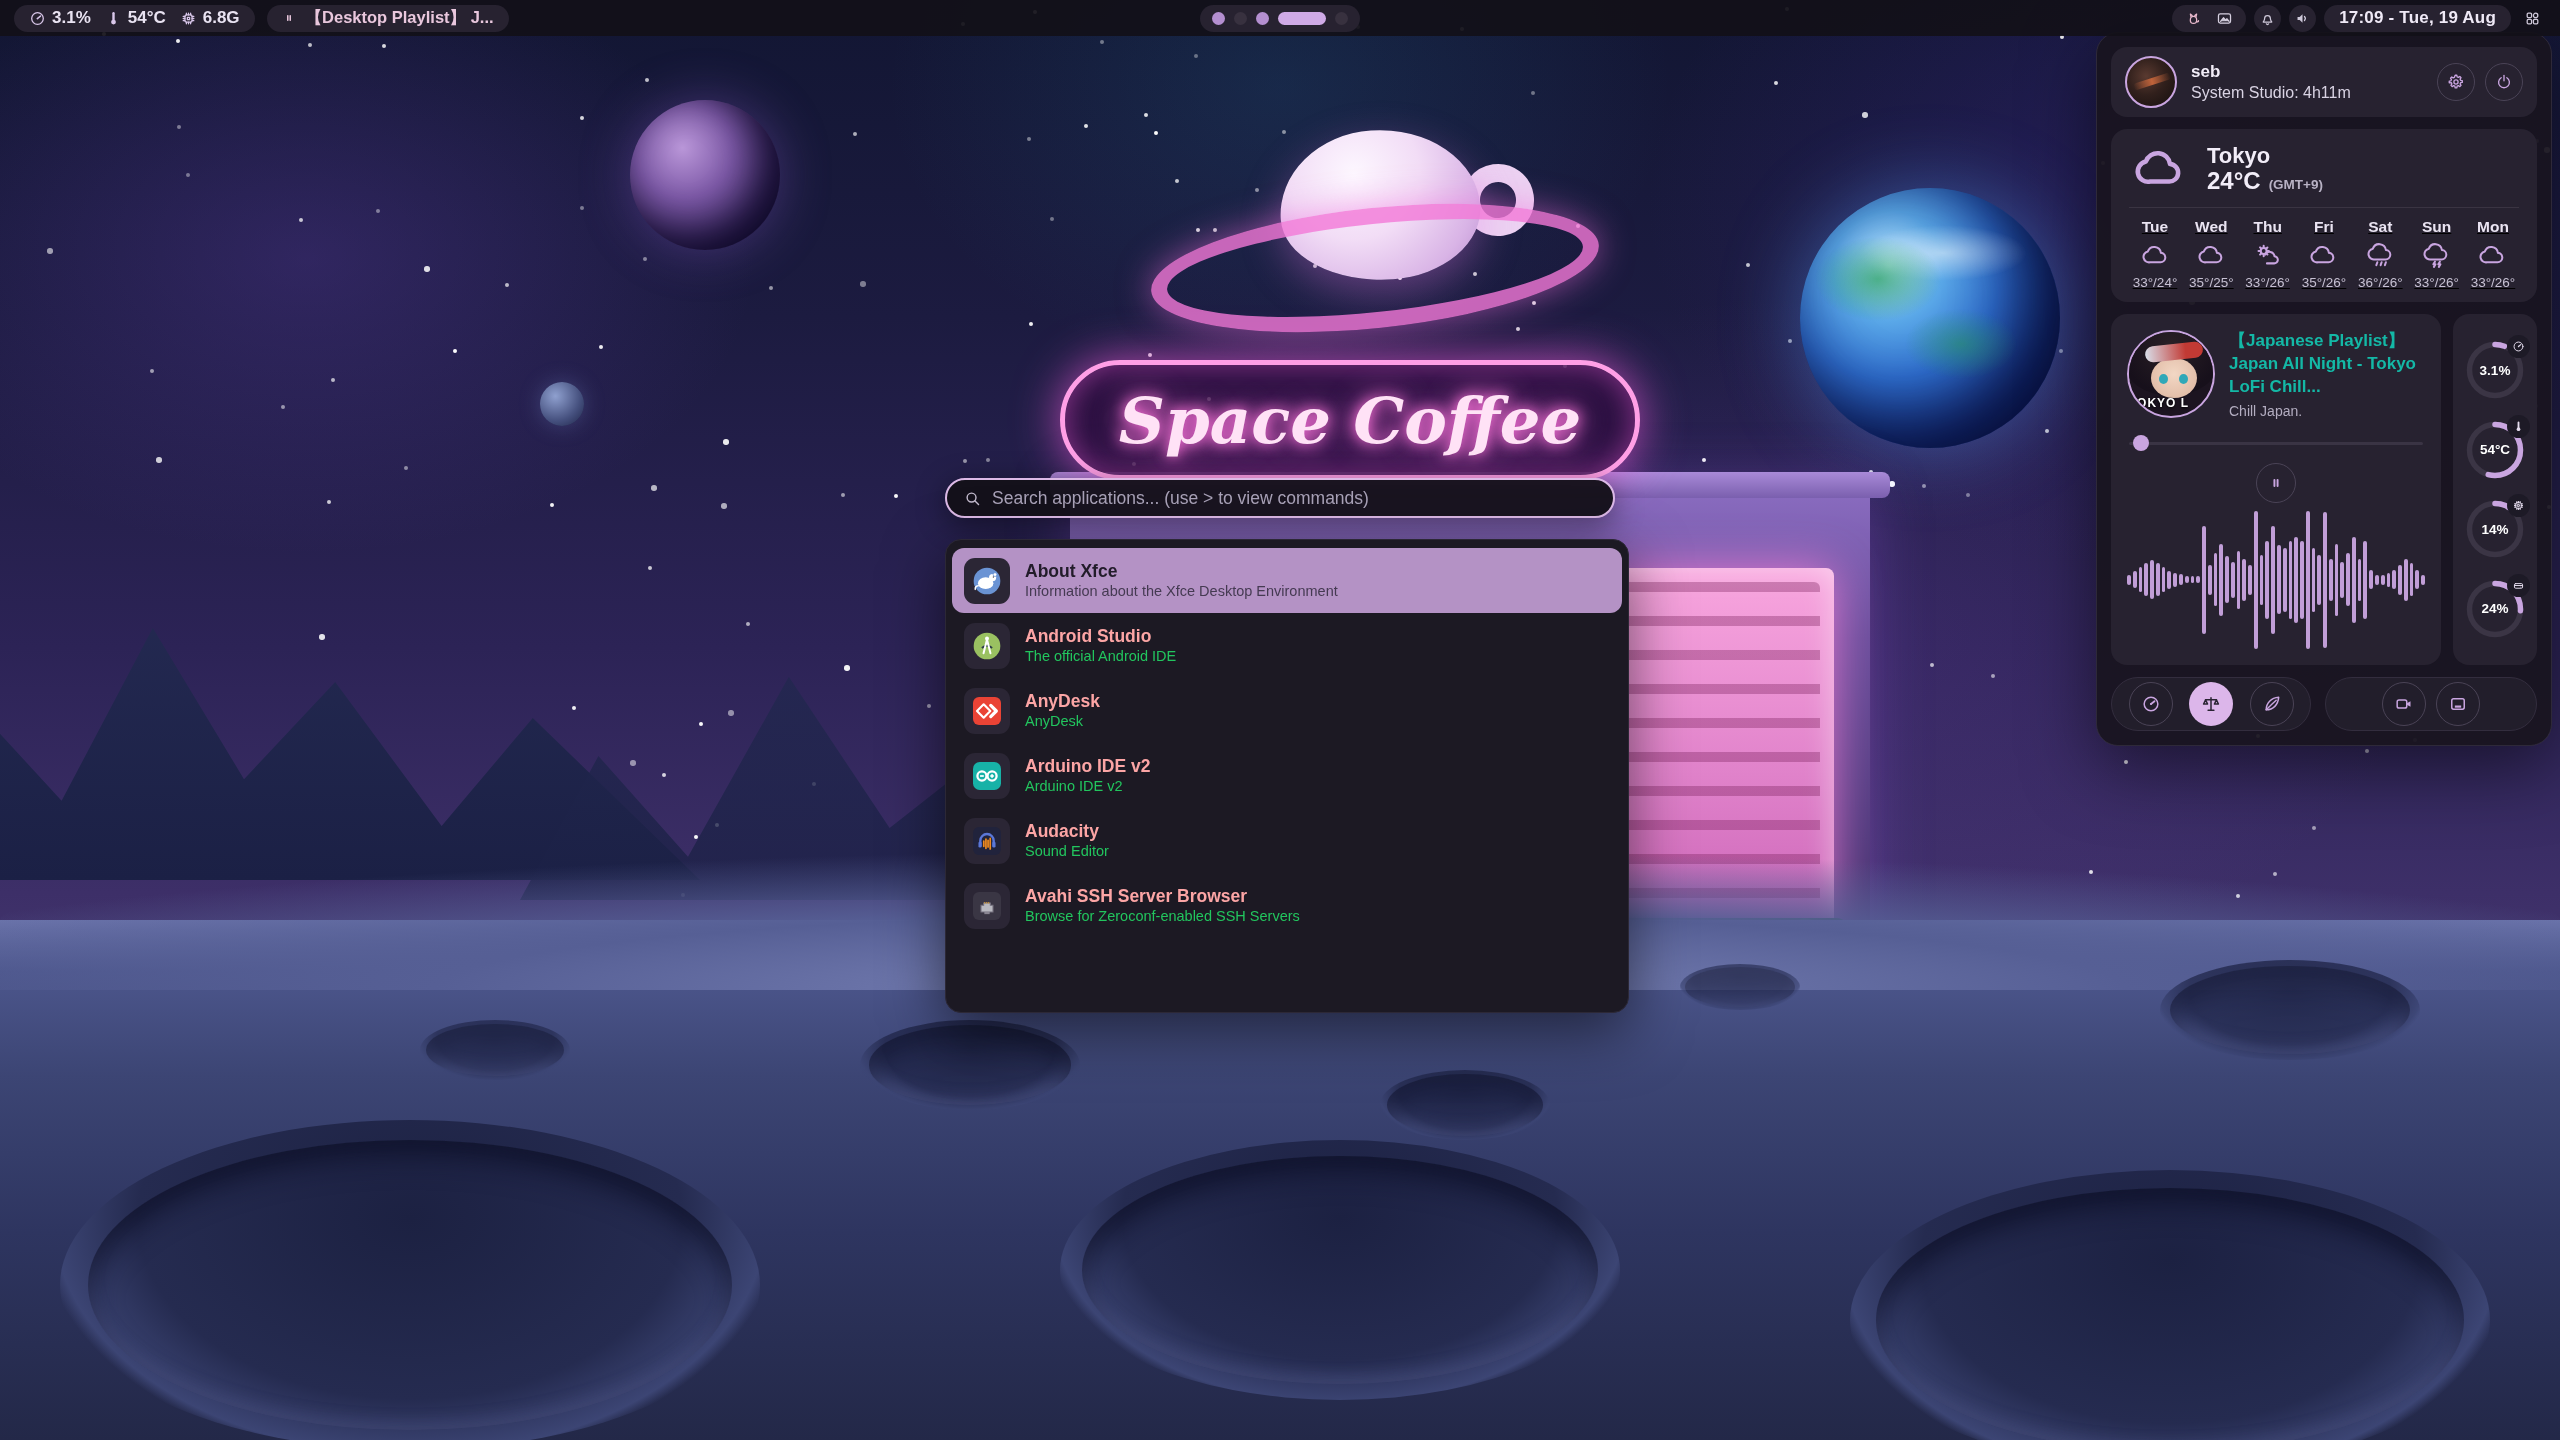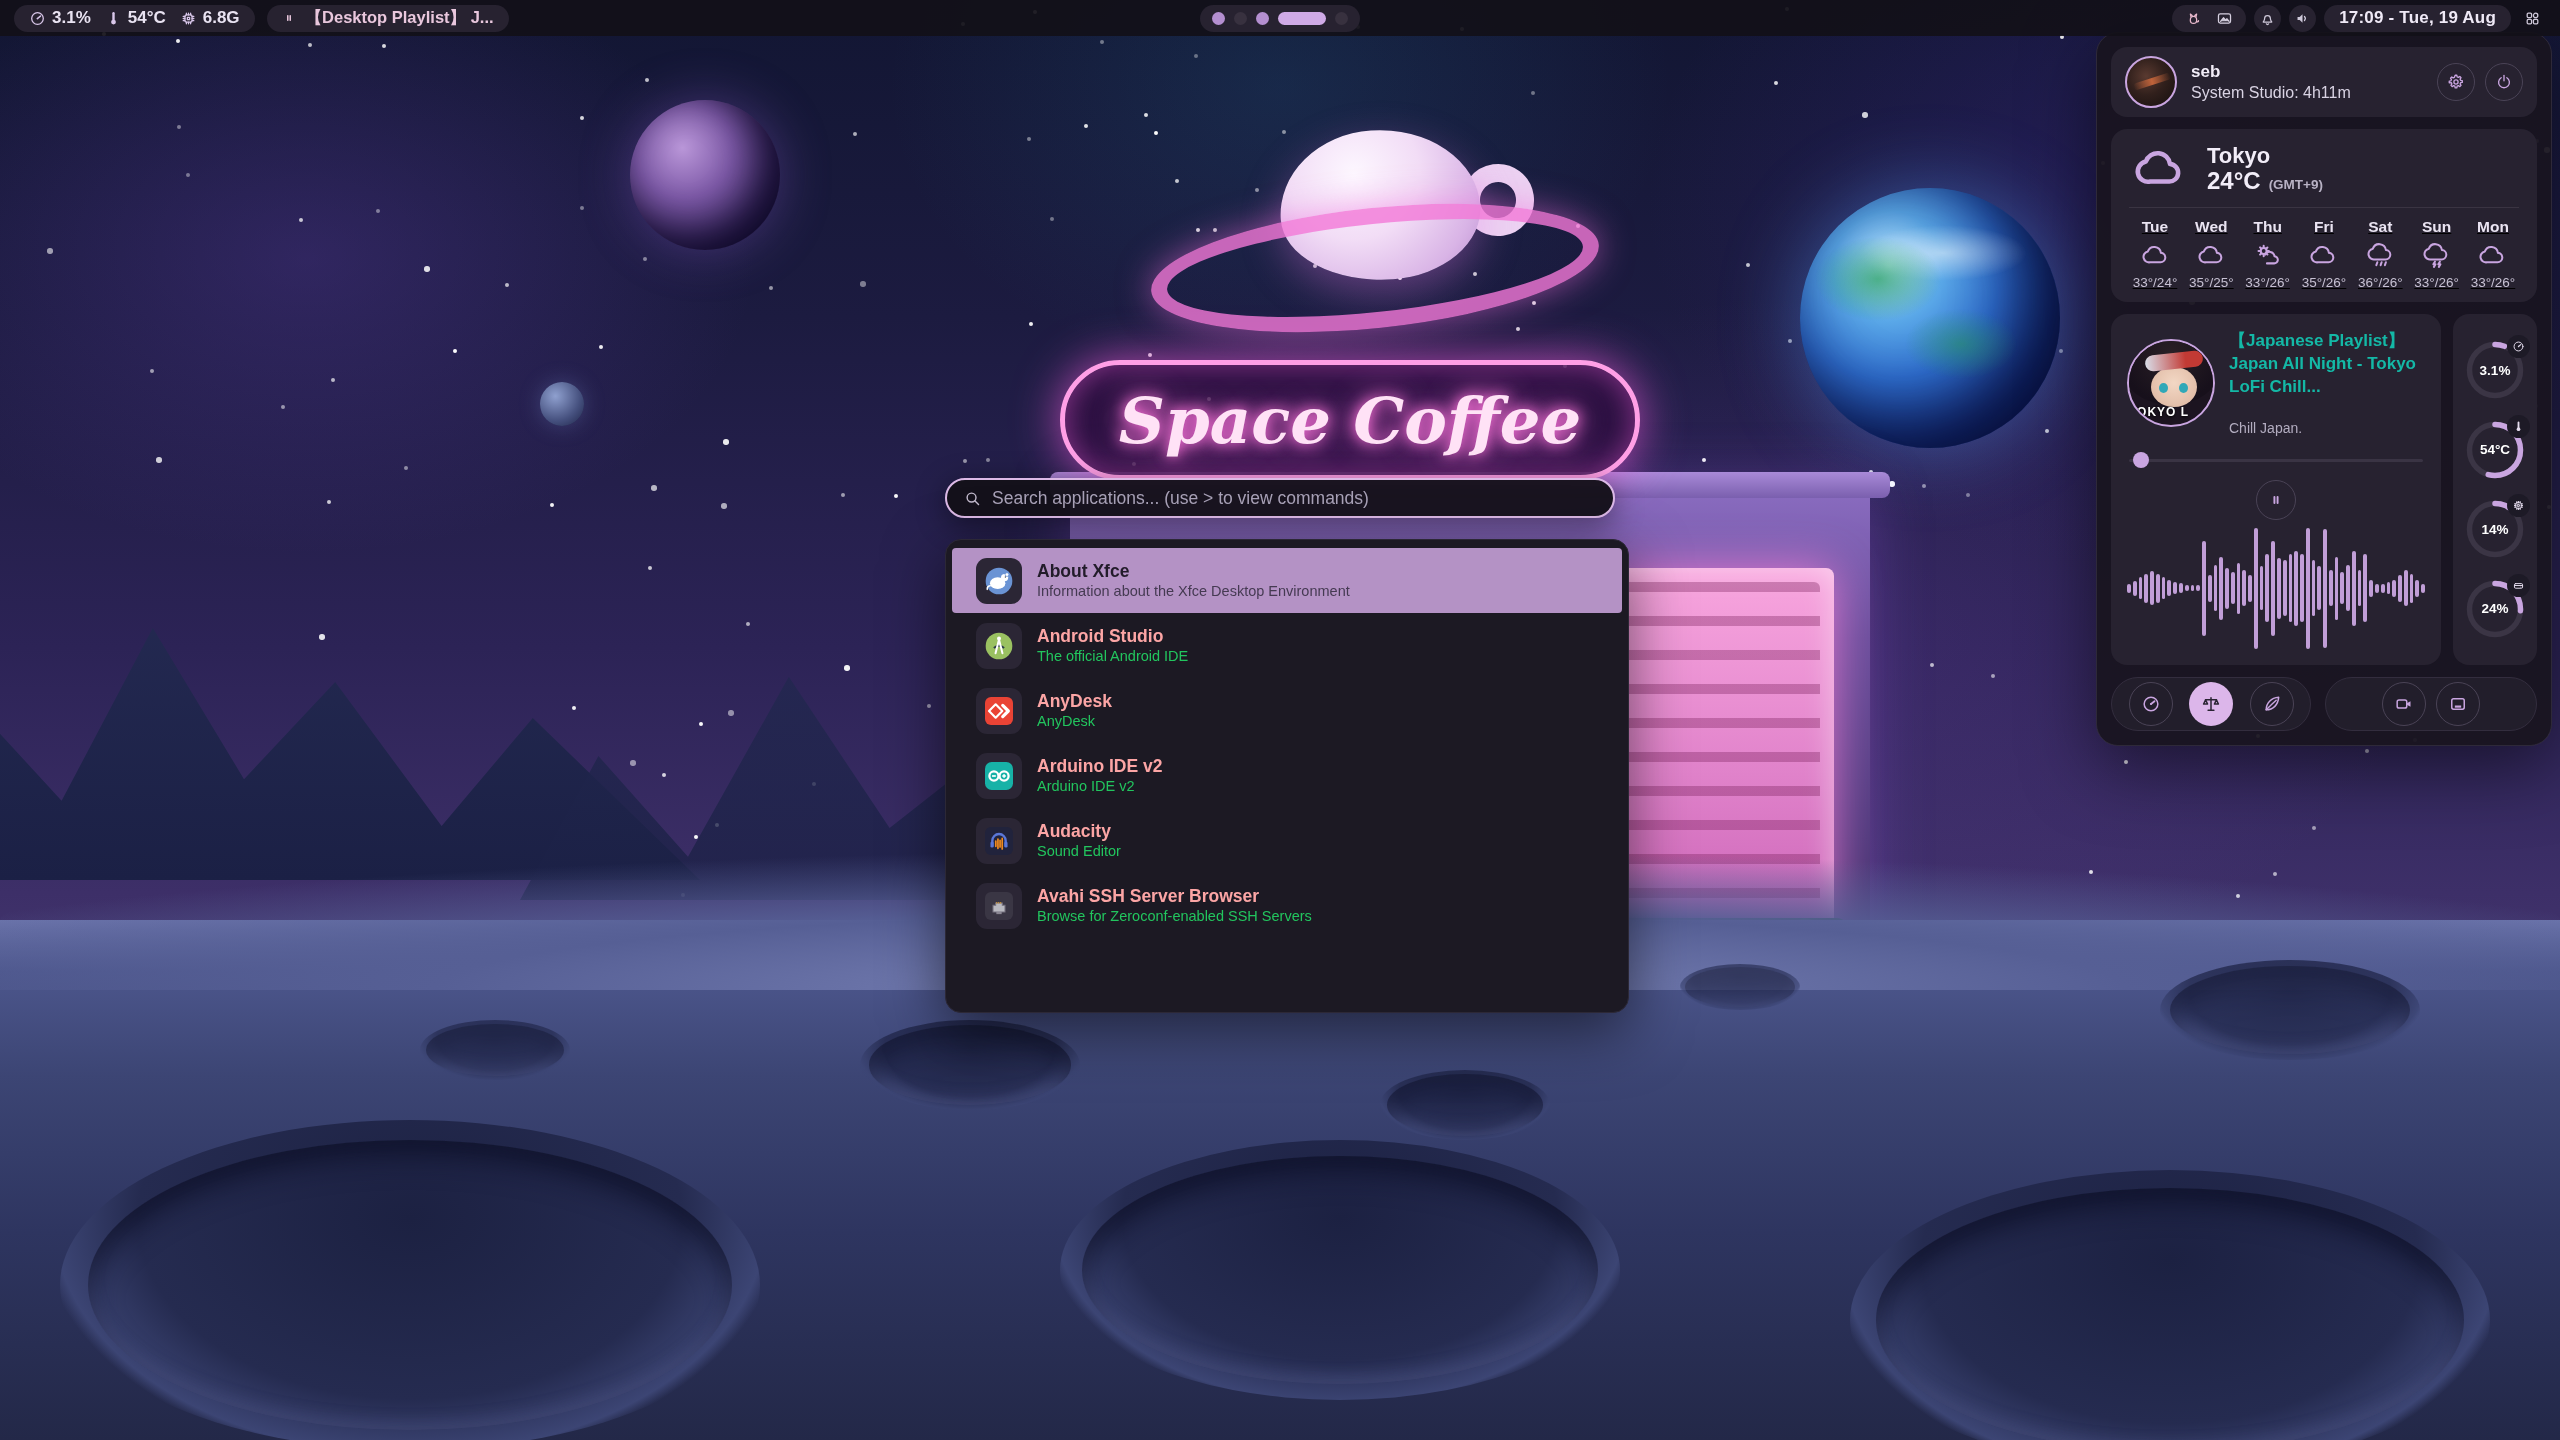--- a/index.html
+++ b/index.html
@@ -114,21 +114,21 @@
     border:2px solid #dcb9e6;background:rgba(20,17,25,.96);display:flex;align-items:center;gap:10px;
     padding:0 16px;z-index:30;box-shadow:0 6px 30px rgba(0,0,0,.45);}
   .searchbar .i{color:#c4bccf;}
   .searchbar .i svg{width:19px;height:19px;}
   .searchbar input{flex:1;background:transparent;border:none;outline:none;color:#ece6f4;font-size:17.5px;
     font-family:inherit;}
   .searchbar input::placeholder{color:#a9a2b8;}
   .applist{position:absolute;left:945px;top:539px;width:684px;height:474px;background:#1c1923;
     border:1px solid #2c2836;border-radius:16px;padding:8px 6px;display:flex;flex-direction:column;
     z-index:30;box-shadow:0 18px 60px rgba(0,0,0,.55);}
-  .app-row{height:65px;border-radius:4px;display:flex;align-items:center;gap:15px;padding:0 24px;flex:0 0 65px;}
+  .app-row{height:65px;border-radius:12px;display:flex;align-items:center;gap:15px;padding:0 12px;flex:0 0 65px;}
   .app-row.selected{background:var(--sel);}
   .app-icon{width:46px;height:46px;border-radius:11px;background:#2b2635;display:flex;align-items:center;justify-content:center;flex:0 0 46px;}
   .app-icon svg{width:32px;height:32px;}
   .app-title{font-size:17.5px;font-weight:bold;color:#fca5a5;line-height:1.25;}
   .app-desc{font-size:14.5px;color:#22c55e;line-height:1.25;}
   .app-row.selected .app-title{color:#221c2a;}
   .app-row.selected .app-desc{color:#453a52;}
 
   
   .sidepanel{position:absolute;left:2096px;top:32px;width:456px;height:714px;background:var(--panel);
@@ -170,21 +170,21 @@
     background:radial-gradient(circle at 50% 28%,#2a2026 0%,#17101b 70%);}
   .al-face{position:absolute;left:22px;top:26px;width:46px;height:40px;border-radius:50%;
     background:radial-gradient(circle at 50% 40%,#f2d7c4,#dcb49e);}
   .al-goggle{position:absolute;left:16px;top:12px;width:58px;height:16px;border-radius:8px;
     background:linear-gradient(90deg,#d8dde8,#c23a34 70%);transform:rotate(-6deg);}
   .al-eye{position:absolute;width:9px;height:10px;border-radius:50%;background:#2fa8b8;top:42px;}
   .al-eye.e1{left:30px;} .al-eye.e2{left:50px;}
   .al-caption{position:absolute;left:0;right:0;bottom:6px;text-align:left;color:#fff;font-weight:bold;
     font-size:12px;text-shadow:0 1px 3px #000;letter-spacing:1px;}
   .p-title{font-size:17px;font-weight:bold;color:#14b8a6;line-height:1.35;}
-  .p-sub{font-size:14px;color:#b3adc0;margin-top:21px;}
+  .p-sub{font-size:14px;color:#b3adc0;margin-top:4px;}
   .p-progress{position:relative;height:16px;margin:16px 2px 4px;}
   .p-track{position:absolute;left:0;right:0;top:7px;height:3.5px;border-radius:2px;background:#3a3444;}
   .p-knob{position:absolute;top:0;width:16px;height:16px;border-radius:50%;background:var(--accent);margin-left:-2px;}
   .p-pause{align-self:center;margin-top:8px;}
   .visualizer{flex:1;display:flex;align-items:center;justify-content:center;gap:2px;margin-top:8px;min-height:0;}
   .vbar{width:4.4px;border-radius:2px;background:var(--accent);opacity:.95;min-height:3px;}
 
   .gauges-card{width:84px;flex:0 0 84px;display:flex;flex-direction:column;align-items:center;
     justify-content:space-evenly;padding:8px 0;}
   .gauge{position:relative;width:62px;height:62px;}

